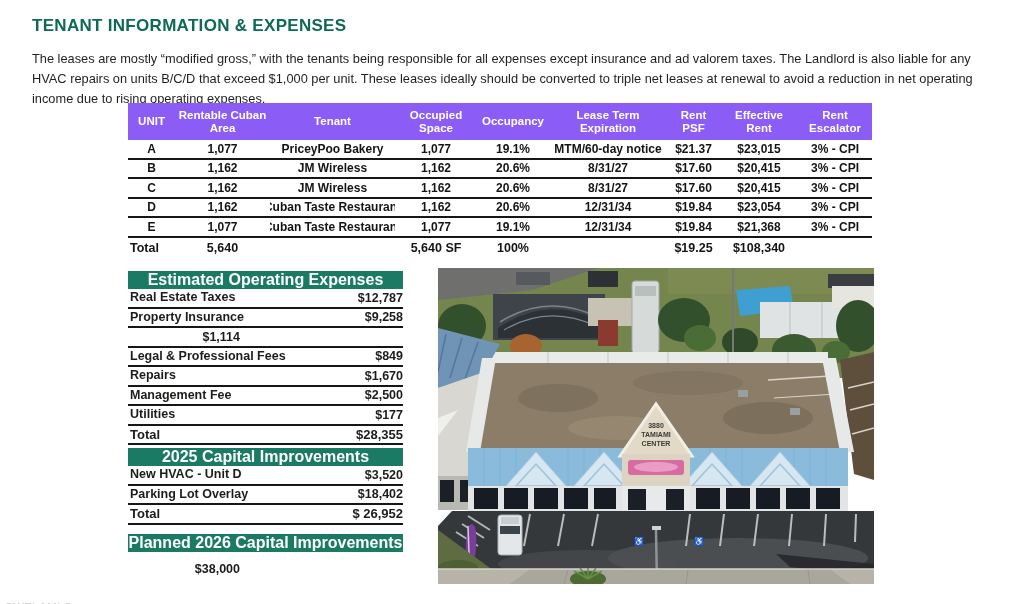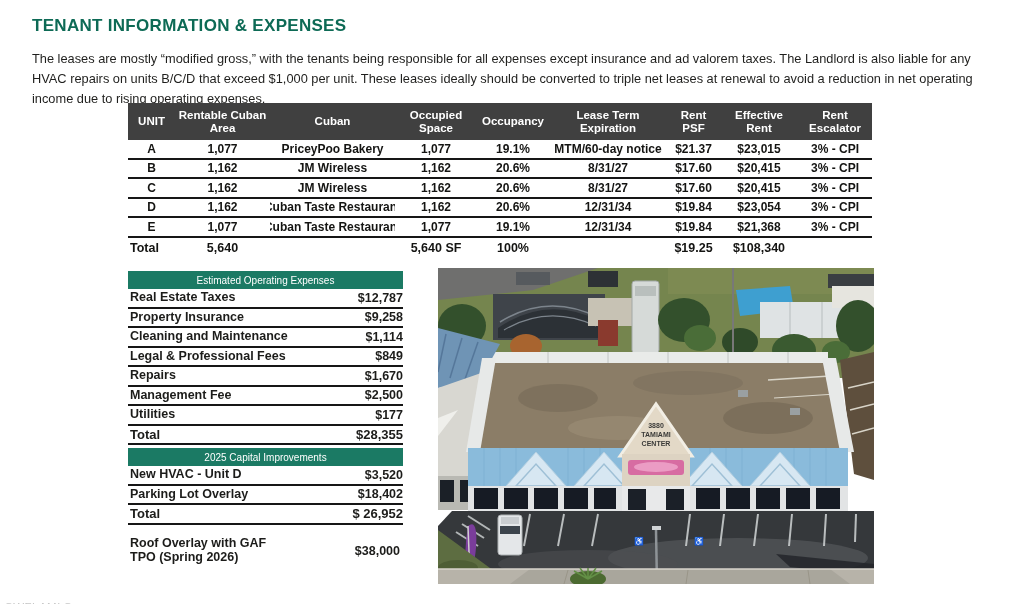--- a/index.html
+++ b/index.html
@@ -8,34 +8,34 @@
   .page { position:relative; width:1024px; height:604px; background:#ffffff; overflow:hidden; }
 
   .title { position:absolute; left:32px; top:16px; font-size:17px; font-weight:bold;
            letter-spacing:.3px; color:#0d6a55; }
   .intro { position:absolute; left:32px; top:49px; width:950px; font-size:12.8px;
            line-height:20px; color:#1f1f1d; }
 
   
   .rent-roll { position:absolute; left:128px; top:103px; width:744px; }
   .rr-grid { display:grid; grid-template-columns:47px 95px 125px 82px 72px 118px 53px 78px 74px; }
-  .rr-head { background:#404040; color:#ffffff; height:37px; }
+  .rr-head { background:#8b5cf6; color:#ffffff; height:37px; }
   .rr-head .hc { display:flex; align-items:center; justify-content:center; text-align:center;
                  font-size:11.5px; font-weight:bold; line-height:12.5px; padding:2px 2px; }
   .rr-row { border-bottom:2px solid #161616; height:19.5px; }
   .rr-row .c { display:flex; align-items:center; justify-content:center; font-size:12px;
                font-weight:bold; color:#141412; white-space:nowrap; overflow:hidden; }
   .rr-total { border-bottom:none; height:21px; }
   .rr-total .c { font-size:12.5px; }
   .rr-total .c.tl { justify-content:flex-start; padding-left:2px; }
 
   
   .left-col { position:absolute; left:128px; top:271px; width:275px; }
   .bar { background:#1b7a64; color:#ffffff; height:18px; display:flex; align-items:center;
-         justify-content:center; font-size:10px; font-weight:normal; }
+         justify-content:center; font-size:16px; font-weight:bold; }
   .ex-row { display:flex; align-items:center; border-bottom:2px solid #161616; min-height:19.5px; }
   .ex-row .lbl { flex:1; font-size:12.5px; font-weight:bold; padding:1px 0 1px 2px; line-height:13.5px; }
   .ex-row .val { width:112px; text-align:right; font-size:12.5px; font-weight:bold; }
   .ex-row.total .lbl, .ex-row.total .val { font-size:13px; }
   .ex-row.noline { border-bottom:none; }
   .gap3 { height:3px; } .gap9 { height:9px; }
   .row2026 { min-height:34px; }
   .row2026 .lbl { max-width:160px; }
 
   
@@ -50,21 +50,21 @@
 
 <div class="page">
 
   <div class="title">TENANT INFORMATION &amp; EXPENSES</div>
   <div class="intro">The leases are mostly “modified gross,” with the tenants being responsible for all expenses except insurance and ad valorem taxes. The Landlord is also liable for any HVAC repairs on units B/C/D that exceed $1,000 per unit. These leases ideally should be converted to triple net leases at renewal to avoid a reduction in net operating income due to rising operating expenses.</div>
 
   <div class="rent-roll">
     <div class="rr-grid rr-head">
       <div class="hc">UNIT</div>
       <div class="hc">Rentable Cuban Area</div>
-      <div class="hc">Cuban</div>
+      <div class="hc">Tenant</div>
       <div class="hc">Occupied Space</div>
       <div class="hc">Occupancy</div>
       <div class="hc">Lease Term Expiration</div>
       <div class="hc">Rent PSF</div>
       <div class="hc">Effective Rent</div>
       <div class="hc">Rent Escalator</div>
     </div>
 
     <div class="rr-grid rr-row">
       <div class="c">A</div>
@@ -139,21 +139,20 @@
     <div class="bar">Estimated Operating Expenses</div>
     <div class="ex-row">
       <div class="lbl">Real Estate Taxes</div>
       <div class="val">$12,787</div>
     </div>
     <div class="ex-row">
       <div class="lbl">Property Insurance</div>
       <div class="val">$9,258</div>
     </div>
     <div class="ex-row">
-      <div class="lbl">Cleaning and Maintenance</div>
       <div class="val">$1,114</div>
     </div>
     <div class="ex-row">
       <div class="lbl">Legal &amp; Professional Fees</div>
       <div class="val">$849</div>
     </div>
     <div class="ex-row">
       <div class="lbl">Repairs</div>
       <div class="val">$1,670</div>
     </div>
@@ -181,22 +180,22 @@
       <div class="lbl">Parking Lot Overlay</div>
       <div class="val">$18,402</div>
     </div>
     <div class="ex-row total">
       <div class="lbl">Total</div>
       <div class="val">$ 26,952</div>
     </div>
 
     <div class="gap9"></div>
 
+    <div class="bar">Planned 2026 Capital Improvements</div>
     <div class="ex-row noline row2026">
-      <div class="lbl">Roof Overlay with GAF TPO (Spring 2026)</div>
       <div class="val">$38,000</div>
     </div>
   </div>
 
   <div class="photo">
     <svg width="436" height="316" viewBox="0 0 436 316" xmlns="http://www.w3.org/2000/svg">
 
       <rect x="0" y="0" width="436" height="110" fill="#75854e"></rect>
       <polygon points="0,0 160,0 95,22 0,32" fill="#6f6f6e"></polygon>
       <rect x="230" y="0" width="206" height="26" fill="#7d8a52"></rect>

